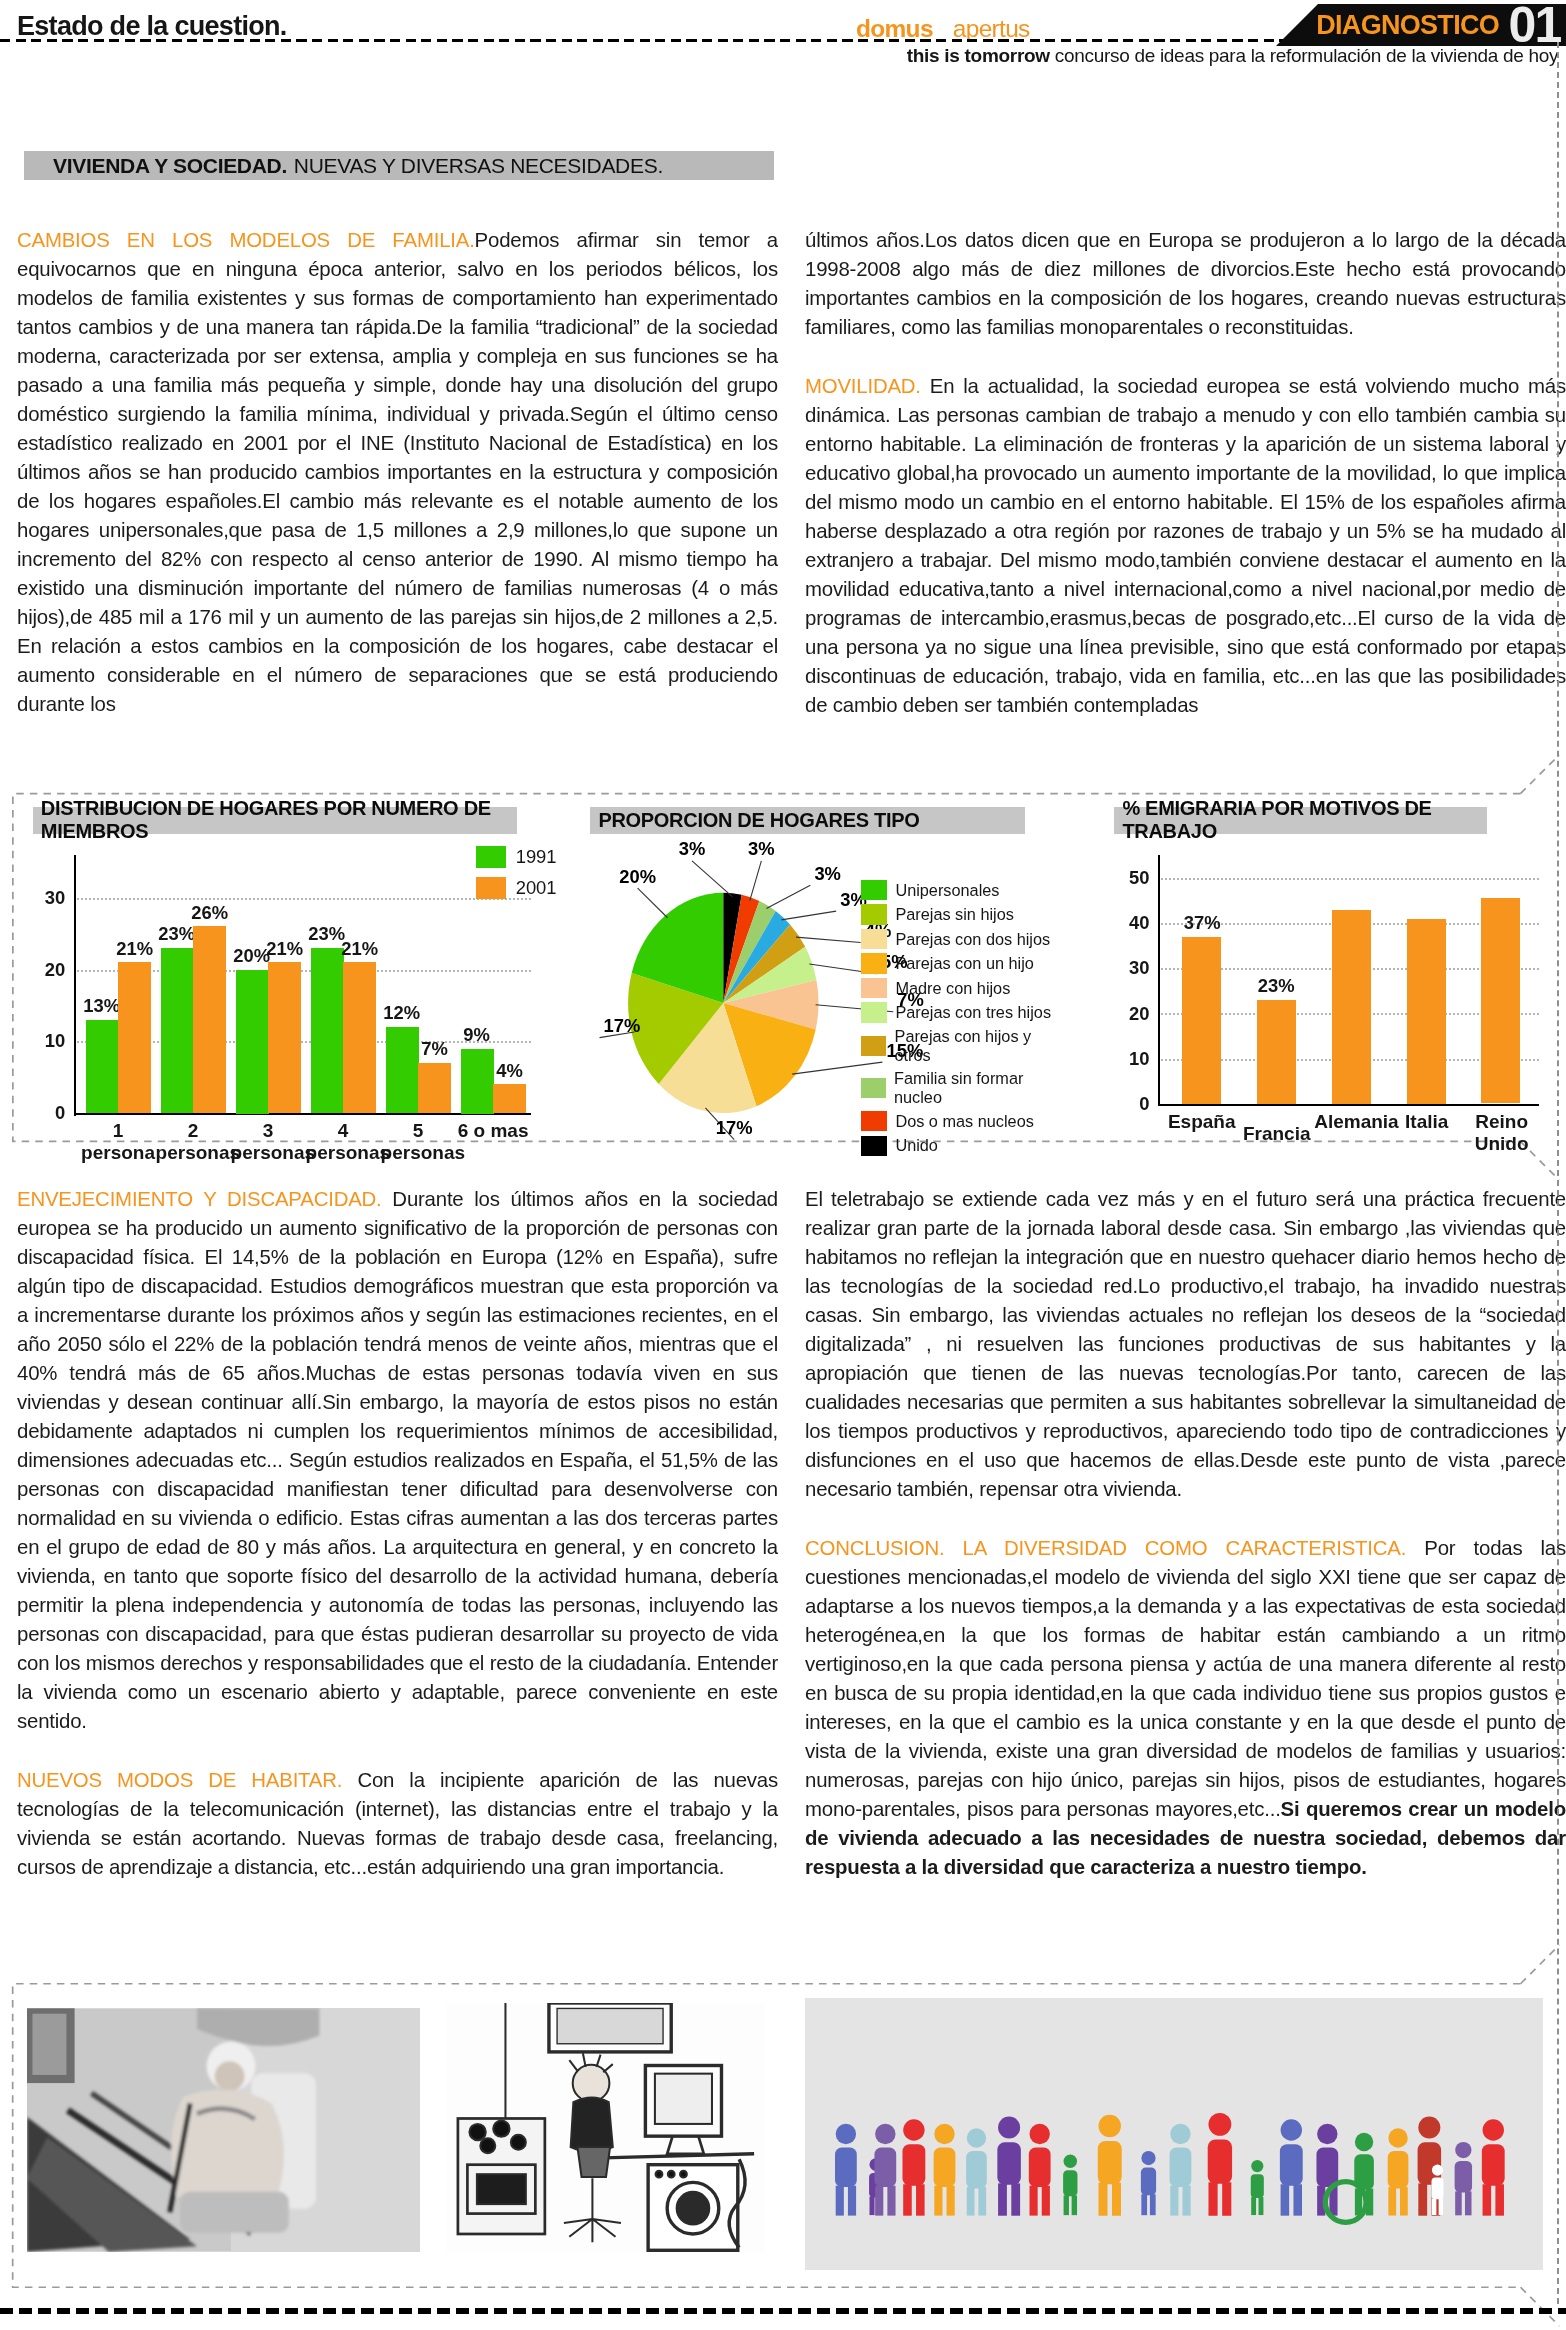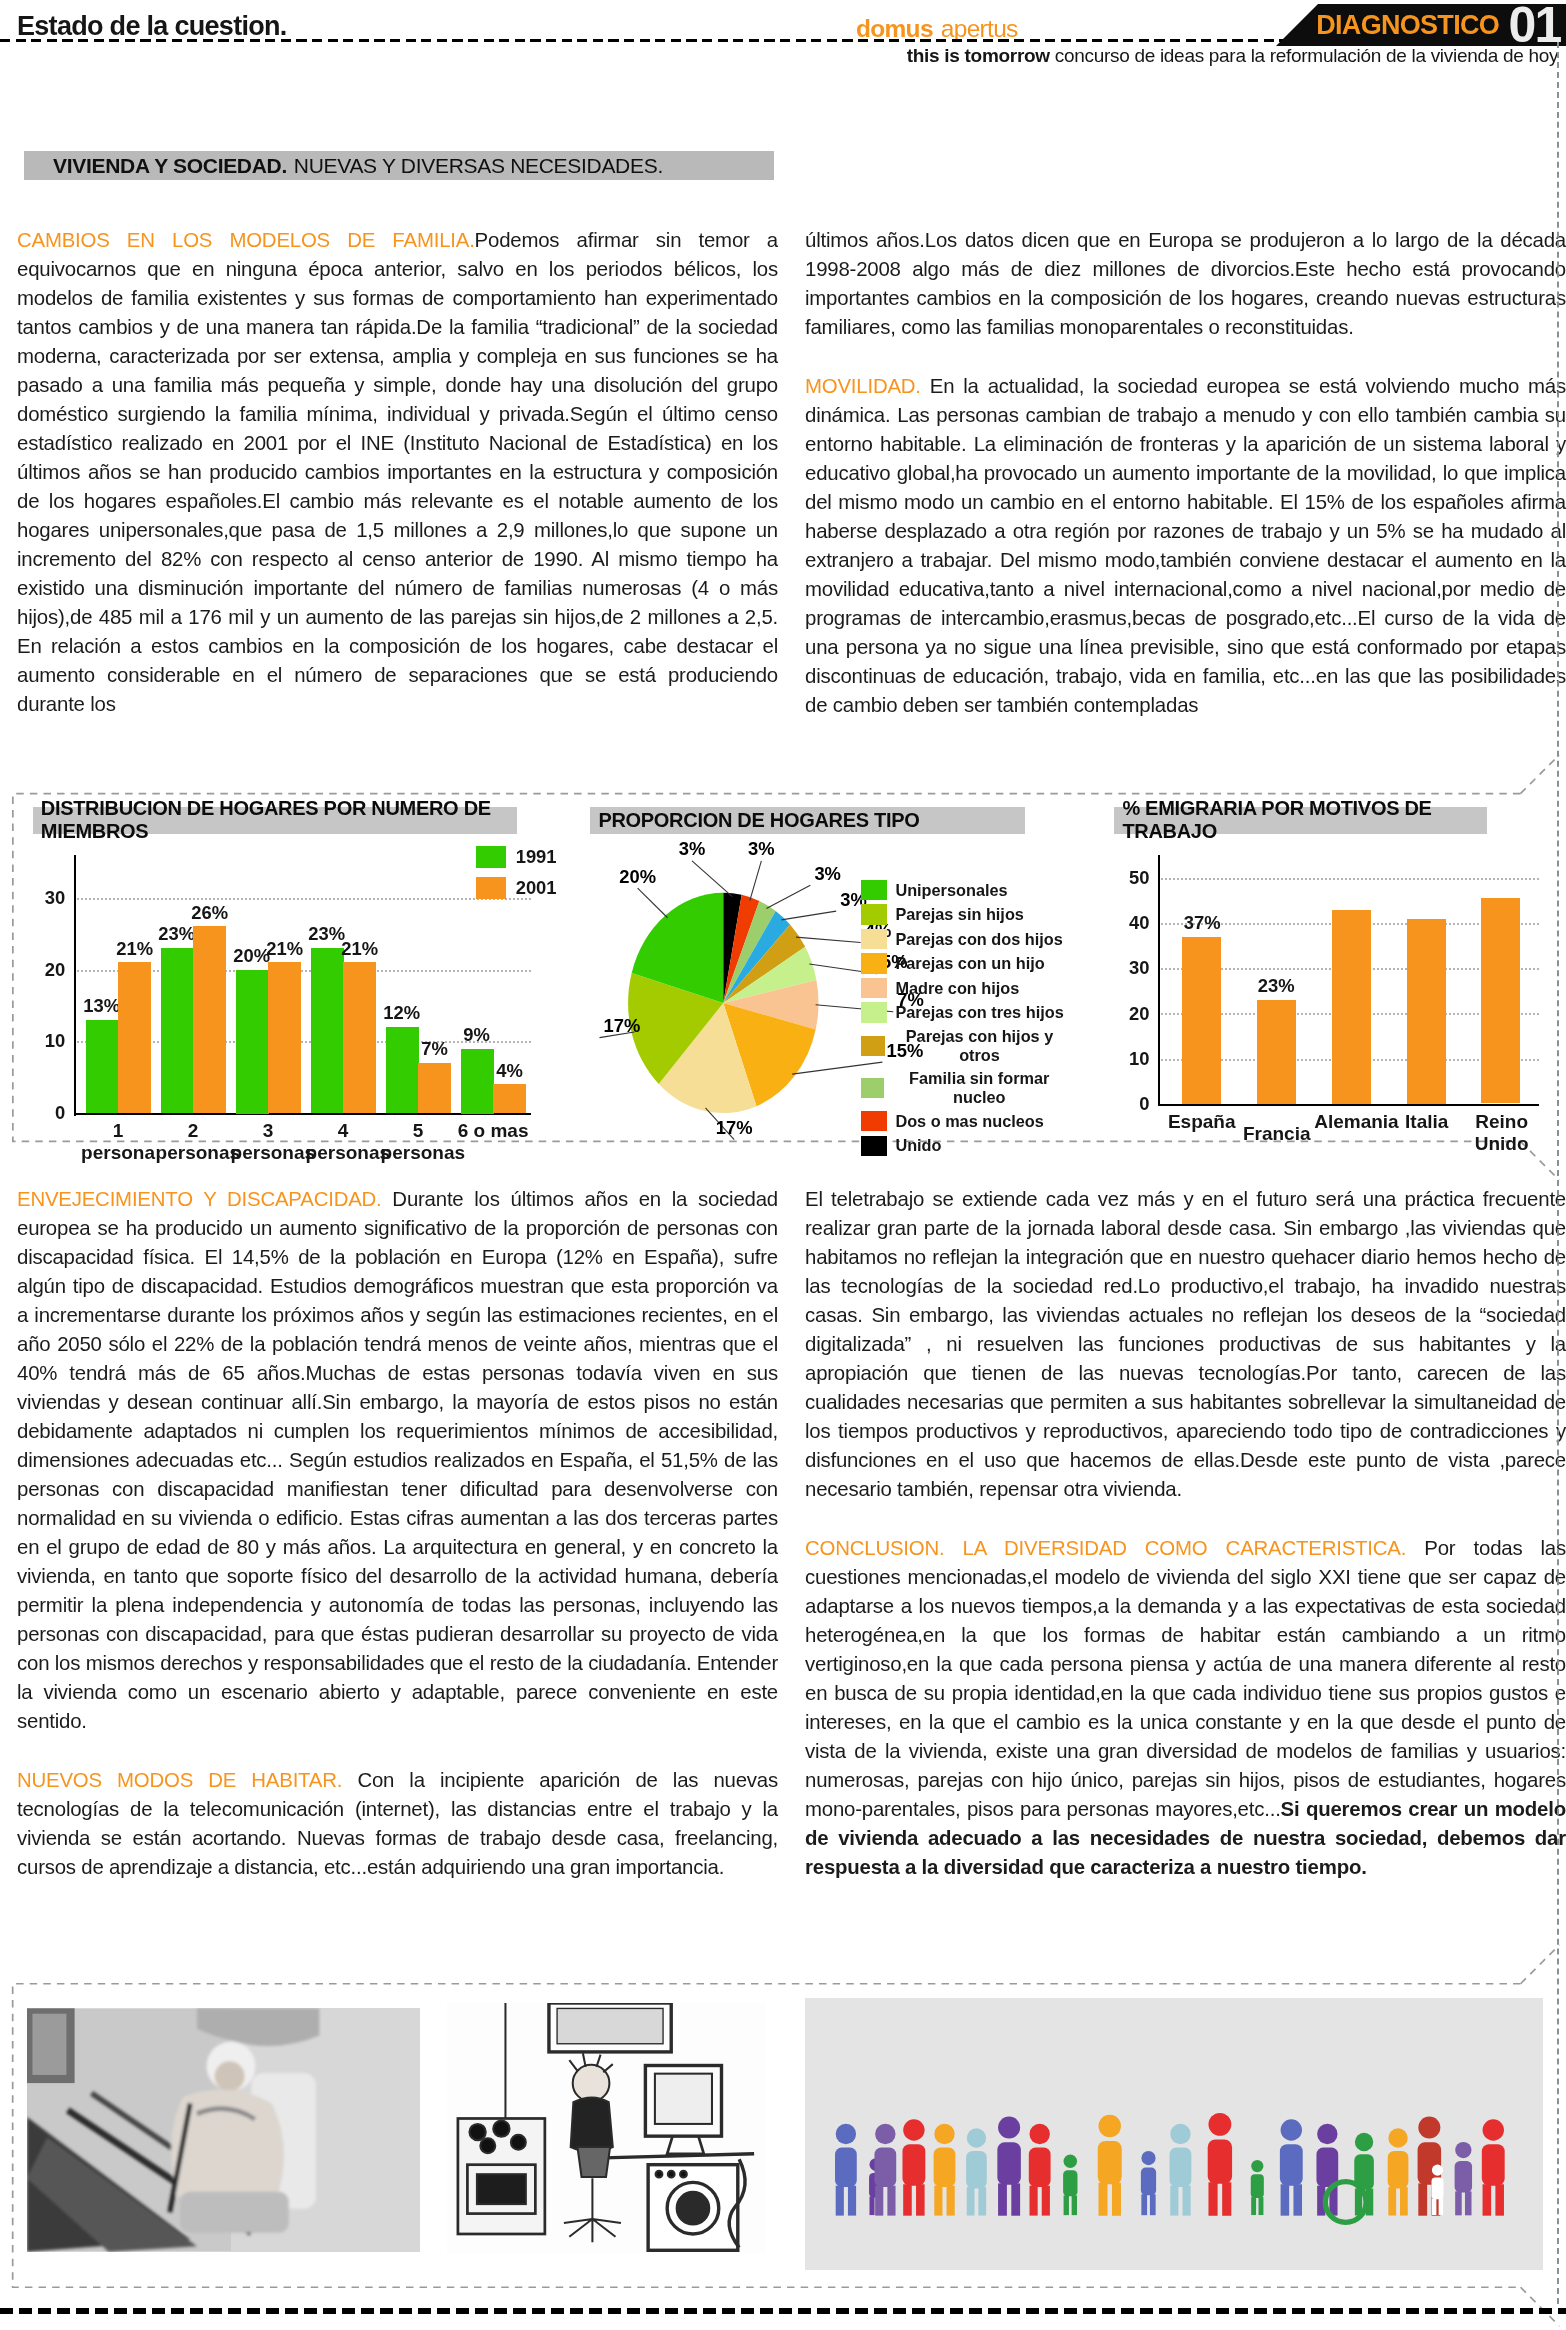--- a/index.html
+++ b/index.html
@@ -1,21 +1,21 @@
 <!DOCTYPE html>
 <html style="font-size:11px"><head>
 <meta charset="utf-8">
 <style>
   html,body{margin:0;padding:0;background:#fff;}
   .page{position:relative;width:1567px;height:2330px;background:#fff;
         font-family:"Liberation Sans",sans-serif;color:#161616;overflow:hidden;}
   
   .hdr-title{position:absolute;left:17px;top:11px;font-size:27px;font-weight:bold;letter-spacing:-0.7px;}
   .brand{position:absolute;left:856px;top:15px;font-size:24.5px;color:#F7941D;letter-spacing:-0.7px;}
-  .brand b{margin-right:8px;}
+  .brand b{margin-right:20px;}
   .dash-thick-top{position:absolute;left:0;top:39px;width:1567px;height:3.4px;
     background:repeating-linear-gradient(90deg,#000 0 10.2px,transparent 10.2px 15.6px);}
   .badge{position:absolute;right:0;top:4.1px;width:291px;height:42px;background:#0d0d0d;
     clip-path:polygon(42px 0,100% 0,100% 100%,0 100%);display:flex;align-items:center;
     justify-content:flex-end;padding-right:6.8px;box-sizing:border-box;}
   .badge .lbl{color:#F7941D;font-size:27px;font-weight:bold;margin-right:9.5px;letter-spacing:-0.7px;}
   .badge .num{color:#ececec;font-size:50px;font-weight:bold;letter-spacing:-2px;line-height:42px;}
   .tagline{position:absolute;right:8.8px;top:45px;font-size:19px;letter-spacing:-0.3px;}
   
   .section-bar{position:absolute;left:24px;top:151px;width:750px;height:29px;background:#b9b9b9;
@@ -37,21 +37,21 @@
   .chart{position:absolute;}
   .grid{position:absolute;border-top:2px dotted #b5b5b5;height:0;}
   .tick{position:absolute;width:34px;text-align:right;font-size:18.4px;font-weight:bold;}
   .axisv{position:absolute;width:2px;background:#000;}
   .axish{position:absolute;height:2px;background:#000;}
   .bar{position:absolute;}
   .blab{position:absolute;font-size:18.4px;font-weight:bold;text-align:center;}
   .cat{position:absolute;font-size:19px;font-weight:bold;text-align:center;}
   .leg-row{display:flex;align-items:center;margin-bottom:8.2px;}
   .leg-sw{width:30px;height:22px;margin-right:9.5px;}
-  .leg-tx{font-size:18.4px;font-weight:bold;text-align:center;}
+  .leg-tx{font-size:18.4px;font-weight:normal;}
   .pleg .leg-row{margin-bottom:4.1px;}
   .pleg .leg-sw{width:26px;height:20.4px;margin-right:8.2px;}
   .pleg .leg-tx{font-size:16.3px;}
   
   .img-box{position:absolute;overflow:hidden;}
 </style>
 </head>
 <body>
 
 <div class="page">

